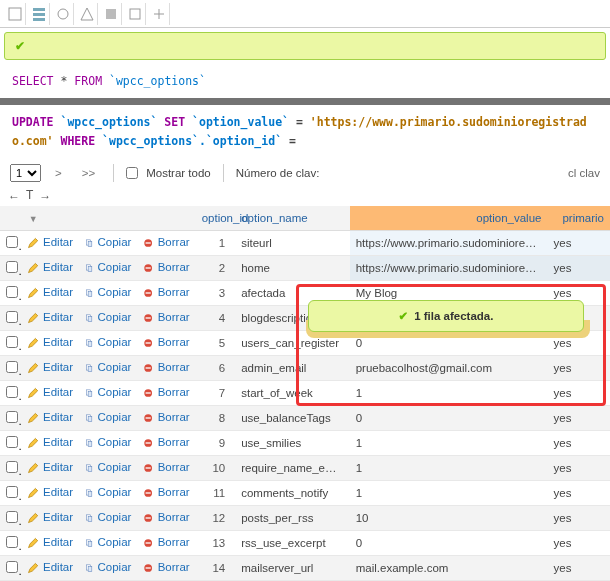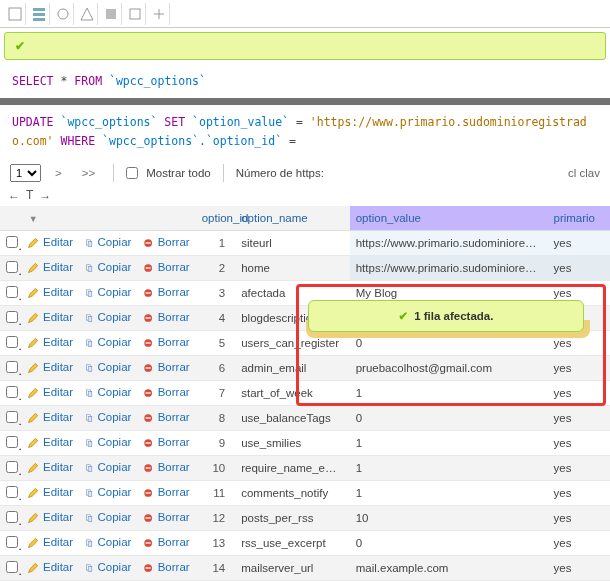--- a/index.html
+++ b/index.html
@@ -27,21 +27,21 @@
   
   .affected { position: absolute; left: 308px; top: 142px; width: 276px; background: #ebf8a4; border: 1px solid #a2d246; border-radius: 6px; padding: 8px 12px; display: flex; align-items: center; justify-content: center; gap: 6px; z-index: 6; font-size: 11.5px; }
   .affected-shadow { position: absolute; left: 306px; top: 162px; width: 284px; height: 18px; background: #edd27b; border-radius: 0 0 8px 8px; z-index: 4; }
   .affected .chk { color: #6b0; font-weight: bold; }
   
   .opciones { padding: 4px 6px 2px; color: #1e6eb8; font-size: 11px; }
   .arrows-row { padding: 0 8px 4px; color: #555; display: flex; align-items: center; gap: 6px; }
   
   table { width: 100%; border-collapse: collapse; table-layout: fixed; }
   th { background: #f3f3f3; text-align: left; padding: 6px 6px; font-weight: normal; color: #2864a3; font-size: 11.5px; border-bottom: 1px solid #ddd; }
-  th.hl, td.hl { background: #c4b5fd; }
+  th.hl, td.hl { background: #fdba74; text-align: right; }
   th.sortcol { position: relative; }
   th .sort-ic { color: #888; font-size: 9px; margin-left: 2px; }
   tr.even td { background: #f3f3f3; }
   tr.odd td { background: #fff; }
   td { padding: 5px 6px; border-bottom: 1px solid #e8e8e8; font-size: 11.5px; color: #444; white-space: nowrap; overflow: hidden; text-overflow: ellipsis; }
   td.hl-even { background: #e4ecf2 !important; }
   td.hl-odd { background: #eef5fb !important; }
   .act-cell { display: flex; align-items: flex-start; gap: 4px; }
   .link { color: #1e6eb8; cursor: pointer; }
   .ic { width: 14px; height: 14px; display: inline-block; vertical-align: middle; }
@@ -96,21 +96,21 @@
   <span class="chk">✔</span>
 </div>
 
 <div class="sql">
   <span class="kw">SELECT</span>
   <span>*</span>
   <span class="kw">FROM</span>
   <span class="tbl">`wpcc_options`</span>
 </div>
 
-<div class="sql" style="border-bottom:none;">
+<div class="sql" style="border-bottom:none;font-weight:bold;">
   <span class="kw">UPDATE</span>
   <span class="tbl">`wpcc_options`</span>
   <span class="kw">SET</span>
   <span class="tbl">`option_value`</span>
   <span>=</span>
   <span class="str">'https://www.primario.sudominioregistrado.com'</span>
   <span class="kw">WHERE</span>
   <span class="tbl">`wpcc_options`.`option_id`</span>
   <span>=</span>
 </div>
@@ -118,21 +118,21 @@
 <div style="position:relative;">
 
   <div class="controls-row">
     <select><option>1</option></select>
     <span class="pg-btn">&gt;</span>
     <span class="pg-btn">&gt;&gt;</span>
     <span class="sep"></span>
     <input type="checkbox" class="chkbox" style="">
     <span>Mostrar todo</span>
     <span class="sep"></span>
-    <span>Número de https:</span>
+    <span>Número de clav:</span>
     <div style="flex:1"></div>
     <span class="hint-edit">cl clav</span>
   </div>
 
   <div class="affected-shadow"></div>
   <div class="affected">
     <span class="chk">✔</span>
     <b>1 fila afectada.</b>
   </div>
   <div class="highlight-callout callout-1"></div>

